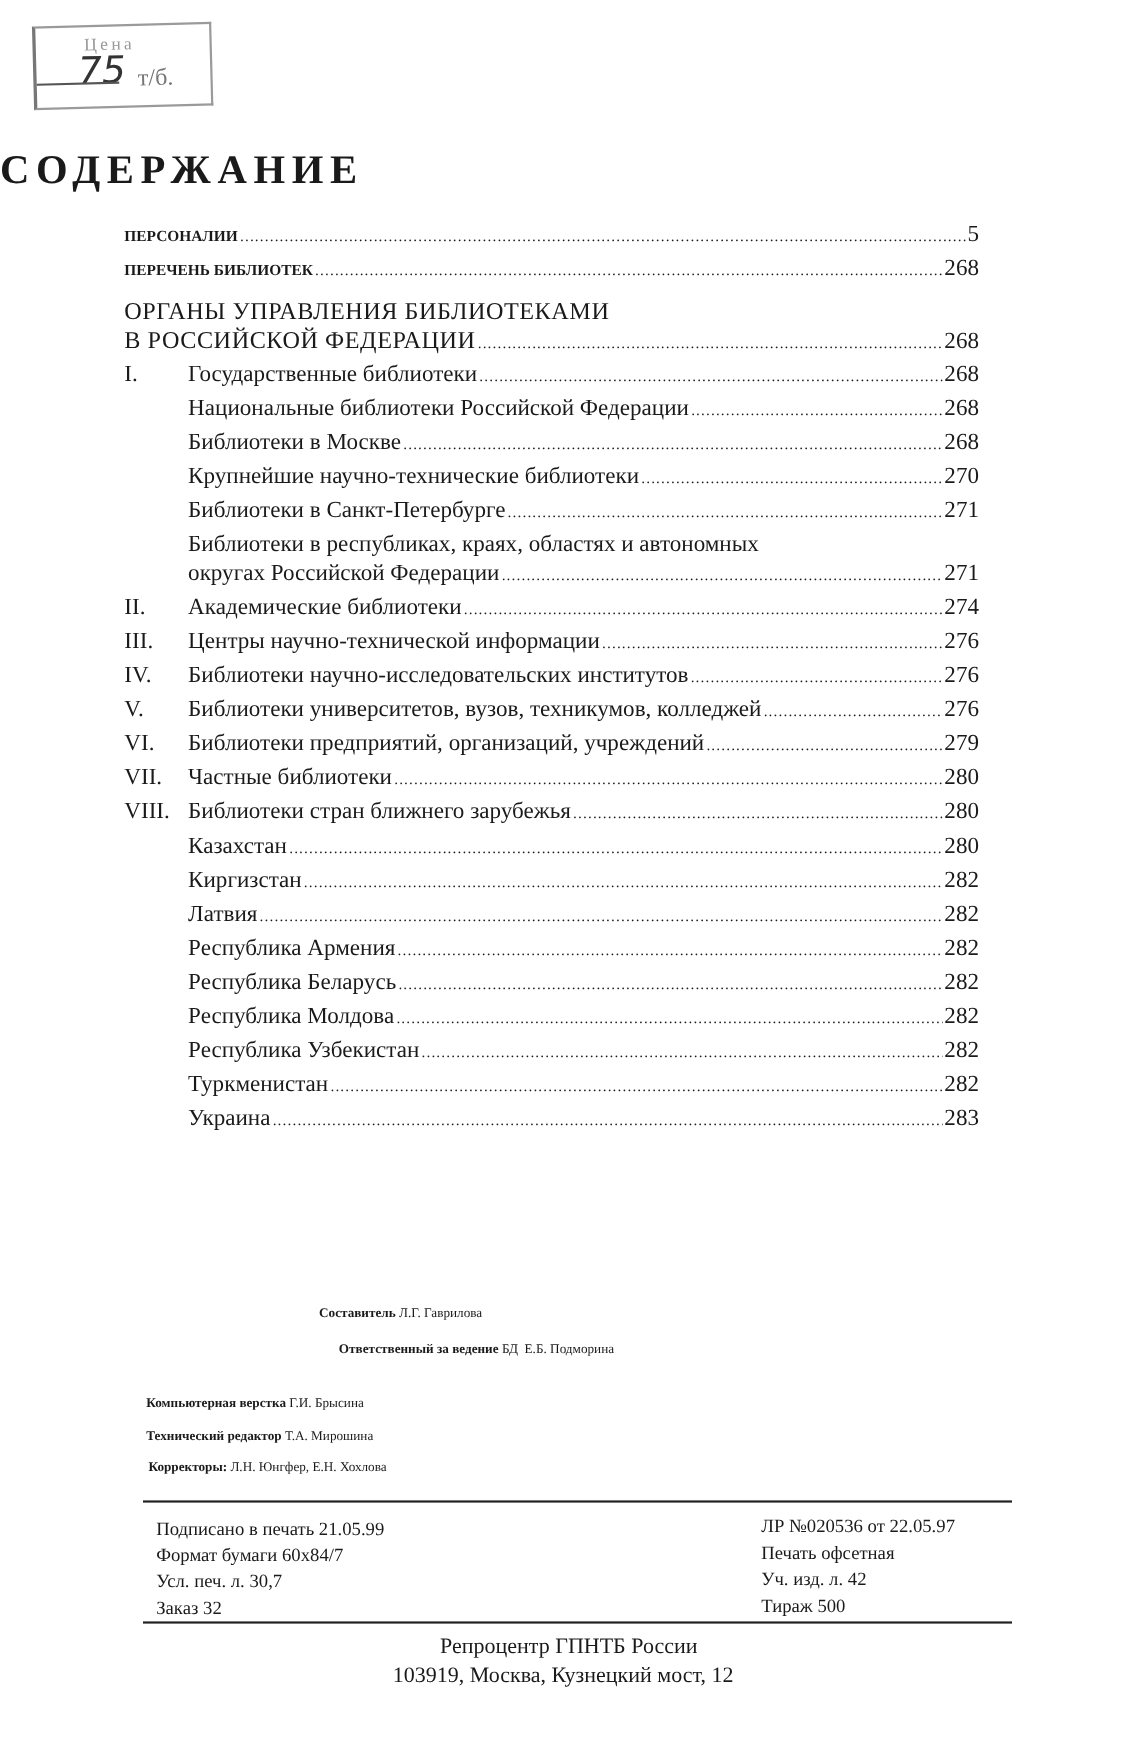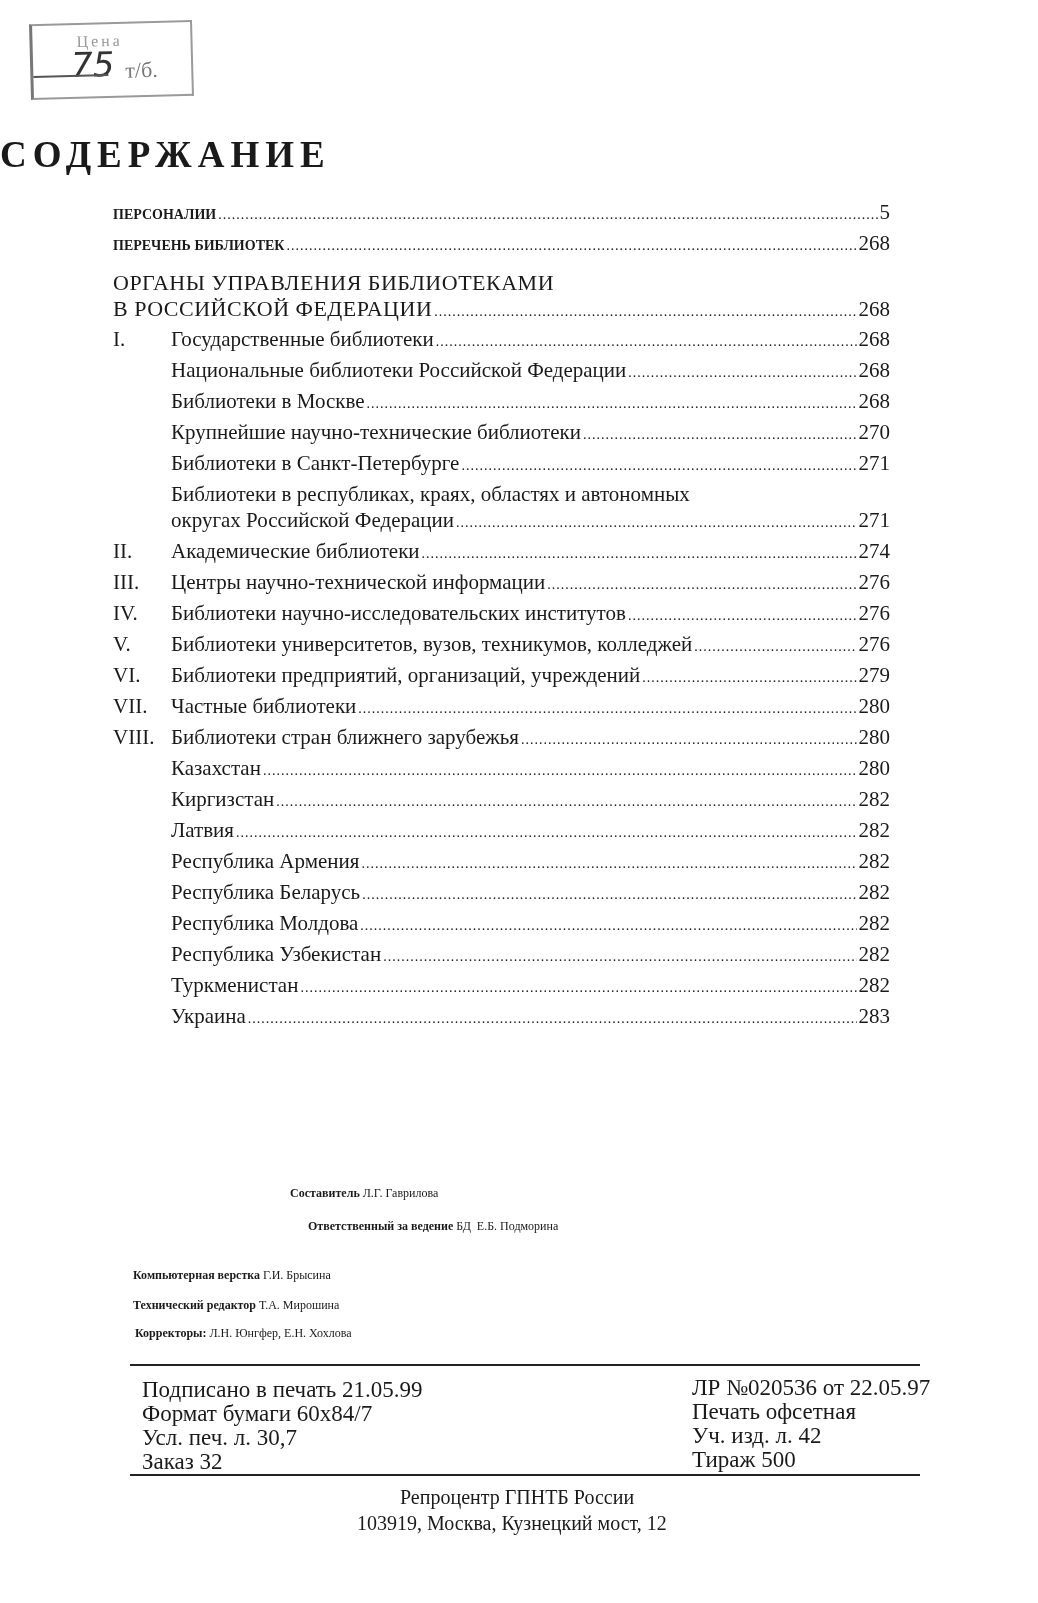--- a/index.html
+++ b/index.html
@@ -32,21 +32,21 @@
   .row .pg { flex: none; }
   .row.bold .lab { font-weight: bold; font-size: 14px; }
   .row.caps .lab { font-size: 22px; letter-spacing: 0.5px; }
   .row.twoline-top { height: 26px; }
   .gap { height: 8px; }
 
   .credits { position: absolute; font-size: 12px; }
   .credits b { font-weight: bold; }
 
   .rule { position: absolute; left: 130px; width: 790px; border-top: 2px solid #222; }
-  .imprint { position: absolute; font-size: 23px; line-height: 24px; }
+  .imprint { position: absolute; font-size: 17px; line-height: 24px; }
   .footer { position: absolute; font-size: 20px; line-height: 26px; }
 </style>
 </head>
 <body>
 
 <div class="stamp">
   <span class="price-label">Цена</span>
   <span class="price-num">75</span>
   <span class="price-unit">т/б.</span>
   <span class="line"></span>

